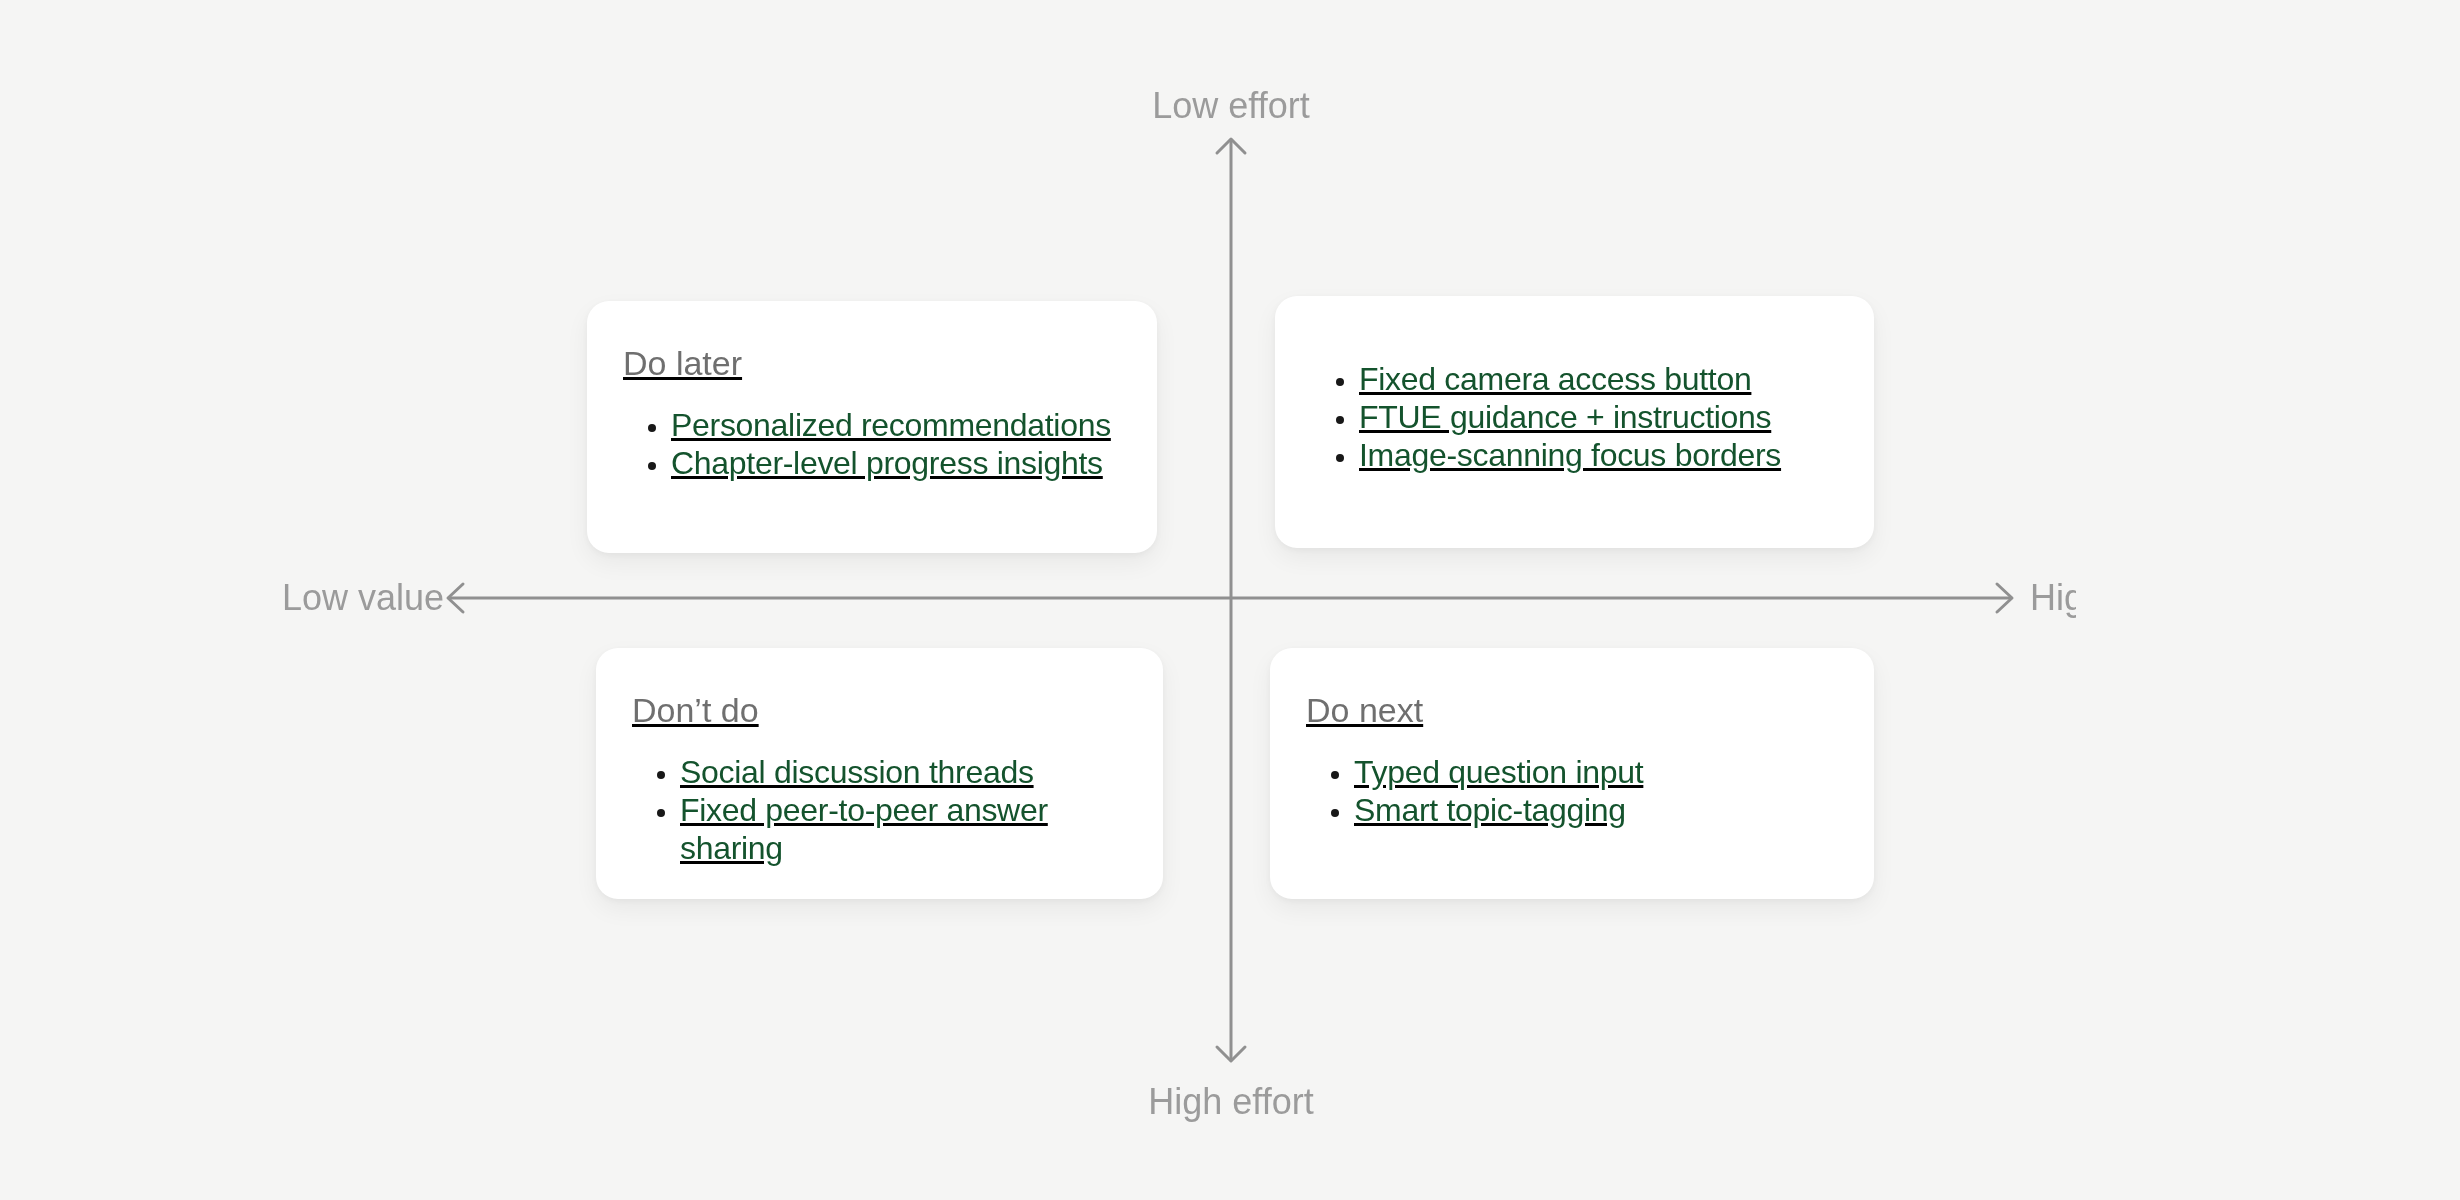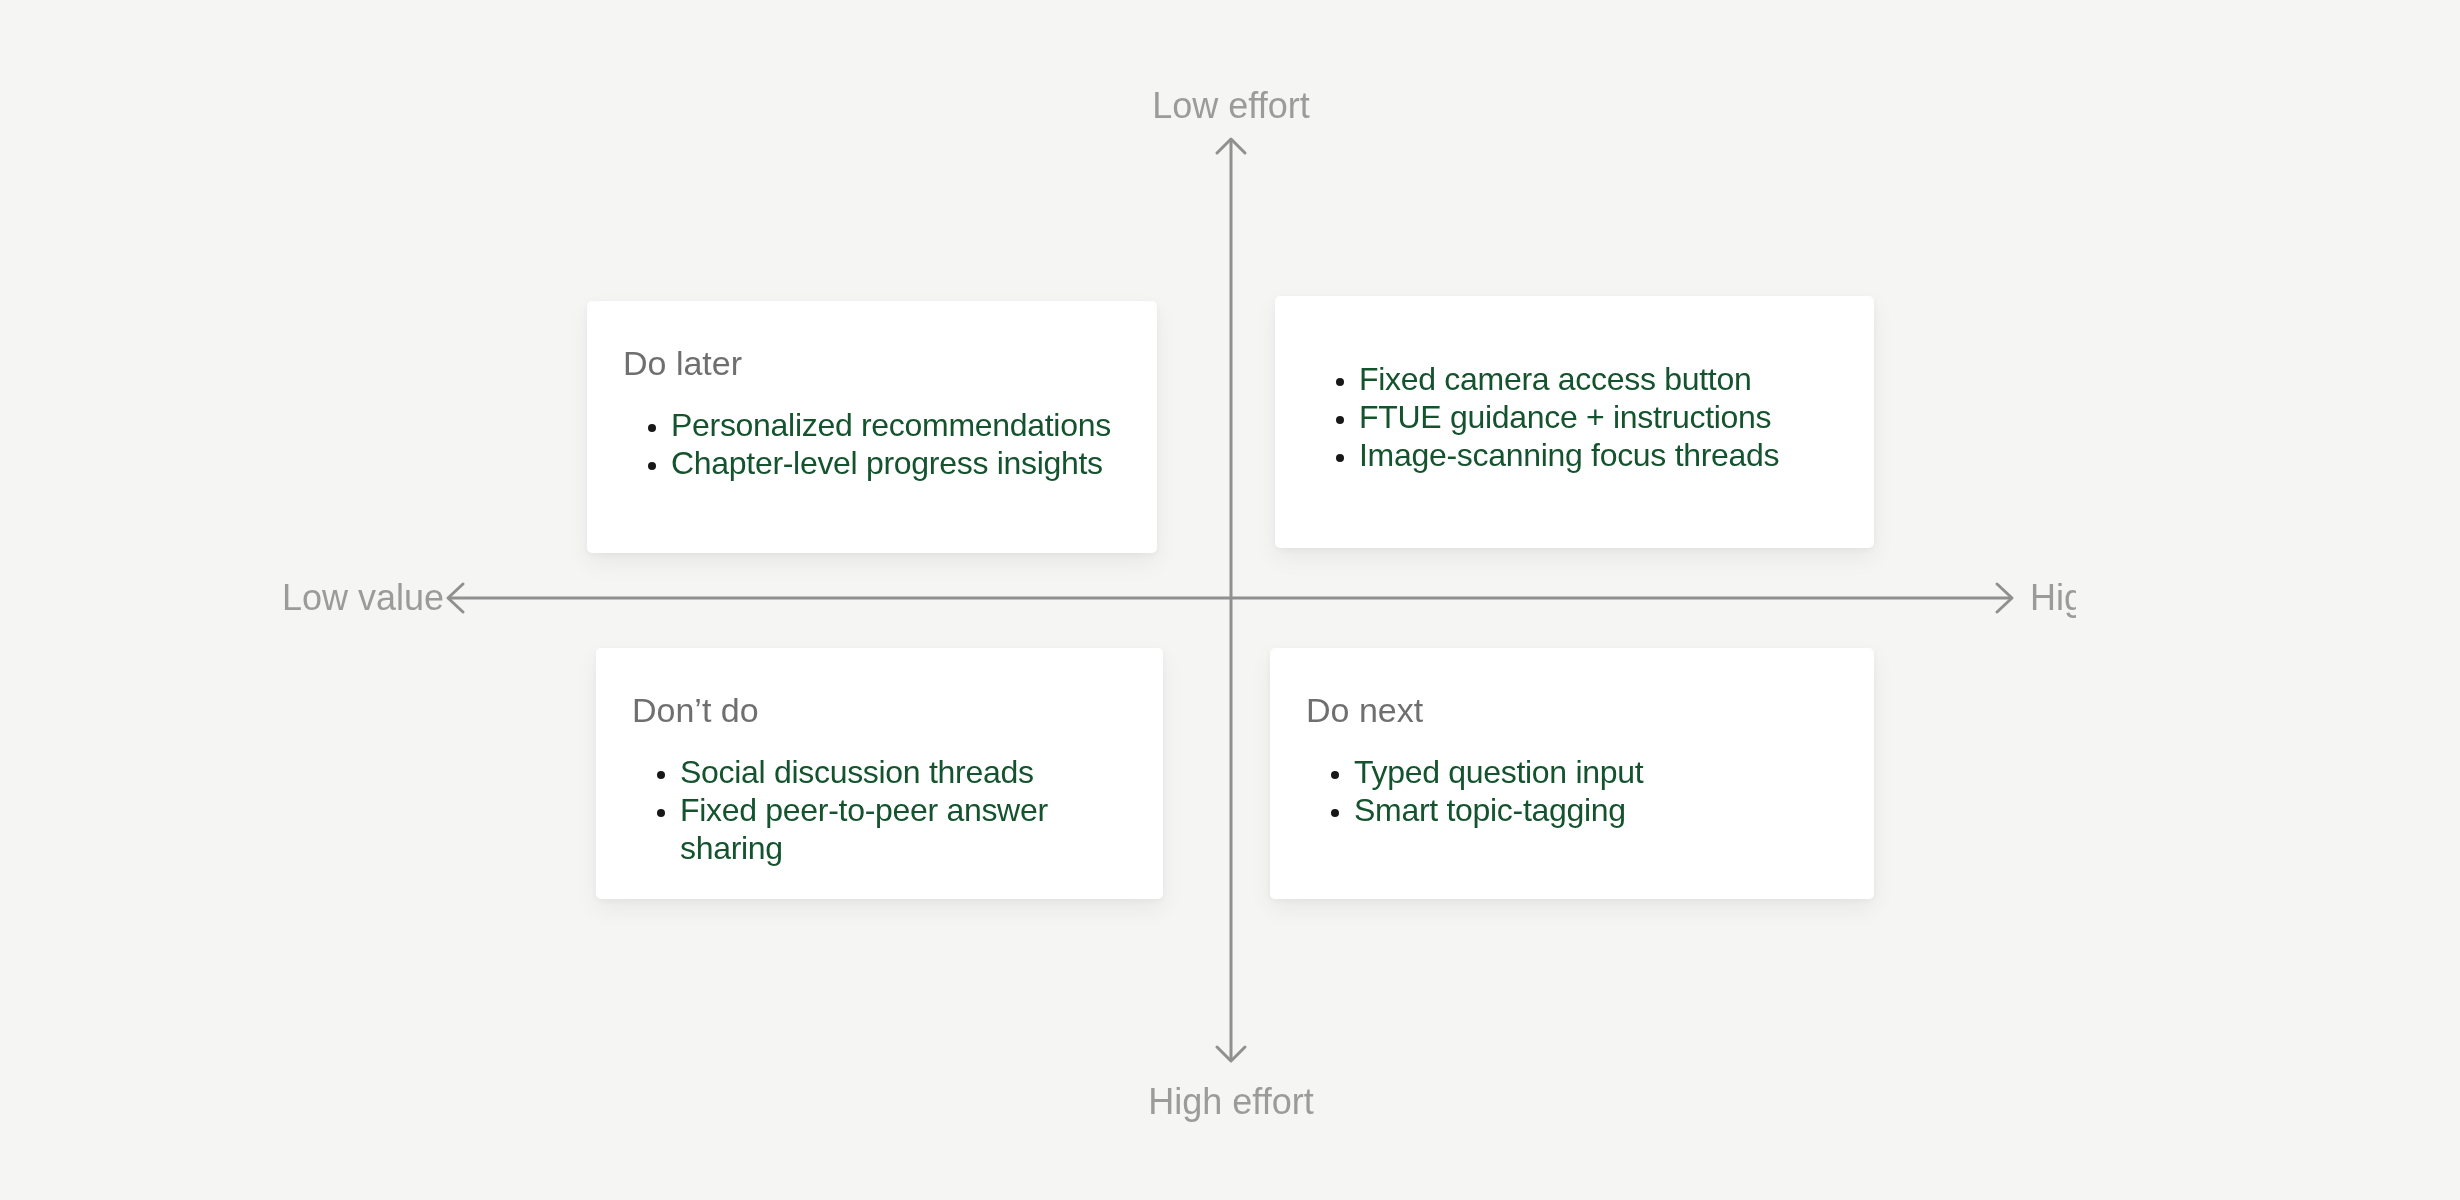--- a/index.html
+++ b/index.html
@@ -25,23 +25,24 @@
     font-size: 36px;
     line-height: 43px;
     color: #9B9B9B;
     white-space: nowrap;
   }
   .axis-label.centered { transform: translateX(-50%); }
   .card {
     position: absolute;
     box-sizing: border-box;
     background: #FFFFFF;
-    border-radius: 5px;
+    border-radius: 22px;
     box-shadow: 0 10px 24px rgba(20,20,20,0.055), 0 2px 6px rgba(20,20,20,0.04);
     padding: 42px 26px 12px 36px;
+    text-decoration: underline;
   }
   .card h3 {
     margin: 0;
     font-size: 34px;
     line-height: 41px;
     font-weight: 400;
     color: #6F6F6F;
   }
   .card ul {
     margin: 22px 0 0 0;
@@ -88,21 +89,21 @@
     <ul>
         <li>Personalized recommendations</li>
         <li>Chapter-level progress insights</li>
       </ul>
   </div>
 
   <div id="q-do-now" class="card">
     <ul>
         <li>Fixed camera access button</li>
         <li>FTUE guidance + instructions</li>
-        <li>Image-scanning focus threads</li>
+        <li>Image-scanning focus borders</li>
       </ul>
   </div>
 
   <div id="q-dont-do" class="card">
     <h3>Don’t do</h3>
     <ul>
         <li>Social discussion threads</li>
         <li>Fixed peer-to-peer answer sharing</li>
       </ul>
   </div>

